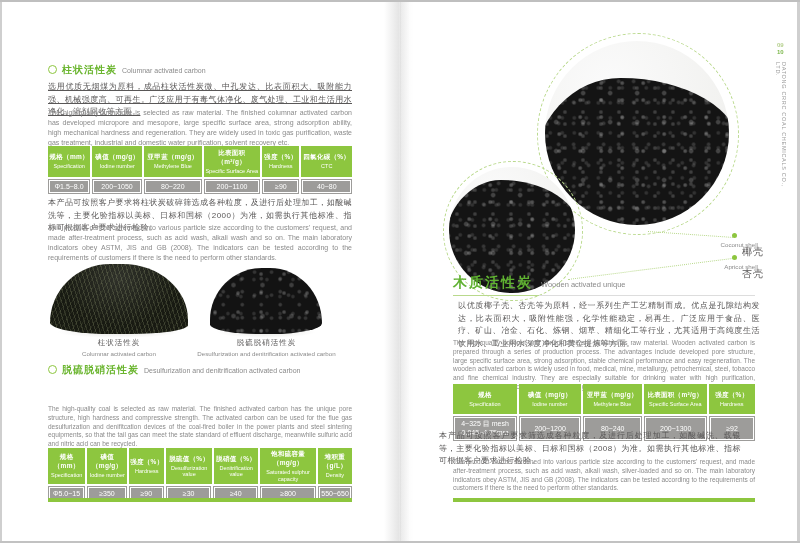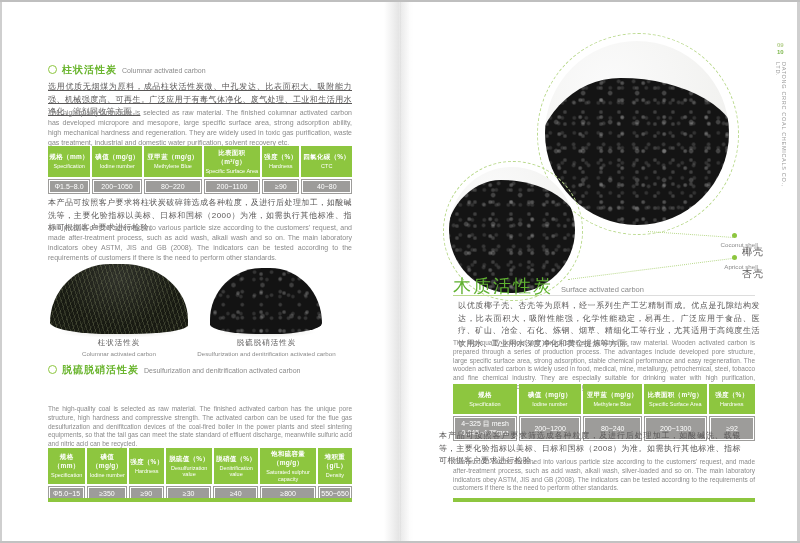--- a/index.html
+++ b/index.html
@@ -74,21 +74,21 @@
     background-size:21px 17px,15px 21px,27px 29px,12px 15px,18px 12px;
     border-radius:42% 58% 52% 48%/55% 42% 58% 45%;}
   .dash-ring{position:absolute;border:1px dashed #b9d98c;border-radius:50%;}
   .leader{position:absolute;border-top:1px dotted #b9d98c;transform-origin:left center;}
   .gdot{position:absolute;width:5px;height:5px;border-radius:50%;background:#8dc63f;}
   .photo-label-zh{position:absolute;font-size:10px;color:#595757;letter-spacing:1px;margin-top:15px;}
   .photo-label-en{position:absolute;width:95px;text-align:right;font-size:6.2px;color:#8a8a8a;}
 
   
   .big-head{display:flex;align-items:baseline;gap:8px;}
-  .big-zh{font-size:18px;font-weight:normal;color:#5fb131;letter-spacing:2px;}
+  .big-zh{font-size:14px;font-weight:bold;color:#5fb131;letter-spacing:2px;}
   .big-en{font-size:7.5px;color:#8a8a8a;}
   .divider{position:absolute;height:1px;background:#ddd;}
   .divider .seg{position:absolute;left:0;top:0;width:86px;height:1px;background:#b9d98c;}
 
   .green-bar{position:absolute;height:4px;background:#8dc63f;}
 
   
   .pagenum{position:absolute;font-size:6px;font-weight:bold;line-height:7px;text-align:left;}
   .pn-top{color:#b4cf8c;}
   .pn-bot{color:#7ab648;}
@@ -237,21 +237,21 @@
     <div class="photo-label-zh" style="left:342px;top:228px;">椰壳</div>
     <div class="photo-label-en" style="left:263px;top:239px;">Coconut shell</div>
 
     <div class="leader" style="left:168px;top:277px;width:166px;transform:rotate(-7.3deg);"></div>
     <div class="gdot" style="left:332px;top:253px;"></div>
     <div class="photo-label-zh" style="left:342px;top:250px;">杏壳</div>
     <div class="photo-label-en" style="left:263px;top:261px;">Apricot shell</div>
 
     <div class="abs big-head" style="left:53px;top:272px;">
       <span class="big-zh">木质活性炭</span>
-      <span class="big-en">Surface activated carbon</span>
+      <span class="big-en">Wooden activated unique</span>
     </div>
     <div class="divider" style="left:53px;top:293px;width:302px;">
         <span class="seg"></span>
       </div>
 
     <div class="abs para zh" style="left:58px;top:298px;width:302px;">以优质椰子壳、杏壳等为原料，经一系列生产工艺精制而成。优点是孔隙结构发达，比表面积大，吸附性能强，化学性能稳定，易再生。广泛应用于食品、医疗、矿山、冶金、石化、炼钢、烟草、精细化工等行业，尤其适用于高纯度生活饮用水、工业用水深度净化和黄金提炼等方面。</div>
     <div class="abs para en-sm" style="left:53px;top:337px;width:302px;">The high-quality coconut and apricot shell are selected as raw material. Wooden activated carbon is prepared through a series of production process. The advantages include developed pore structure, large specific surface area, strong adsorption, stable chemical performance and easy regeneration. The wooden activated carbon is widely used in food, medical, mine, metallurgy, petrochemical, steel, tobacco and fine chemical industry. They are especially suitable for drinking water with high purification, advanced purification of industrial water and gold refining, etc.</div>
 
     <div class="tbl" style="left:53px;top:382px;width:302px;">
       <div class="hrow">

